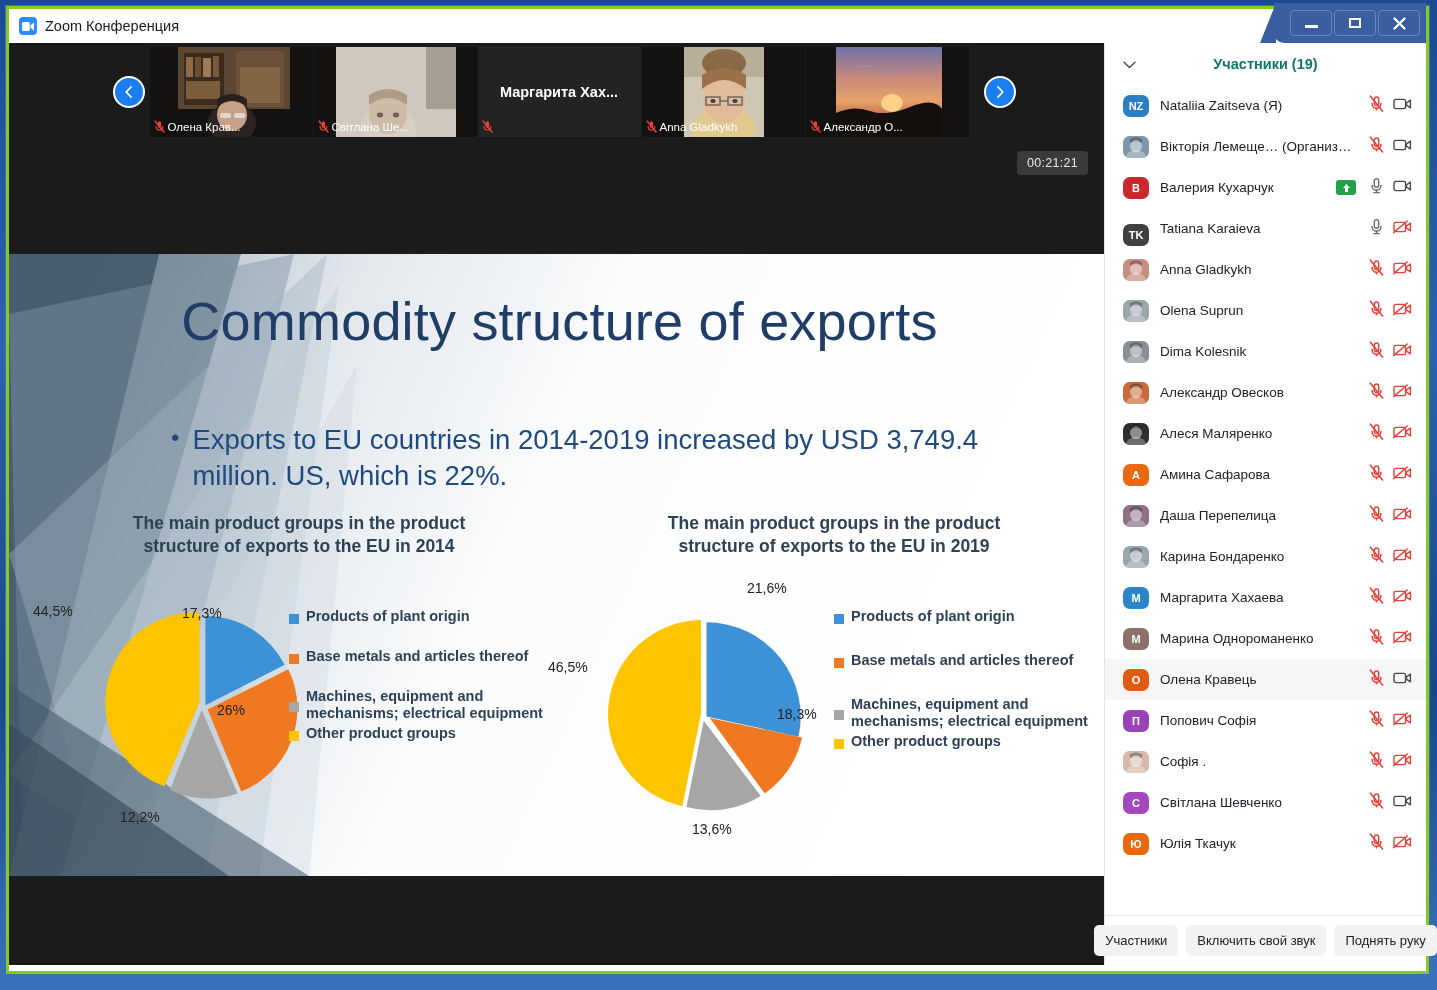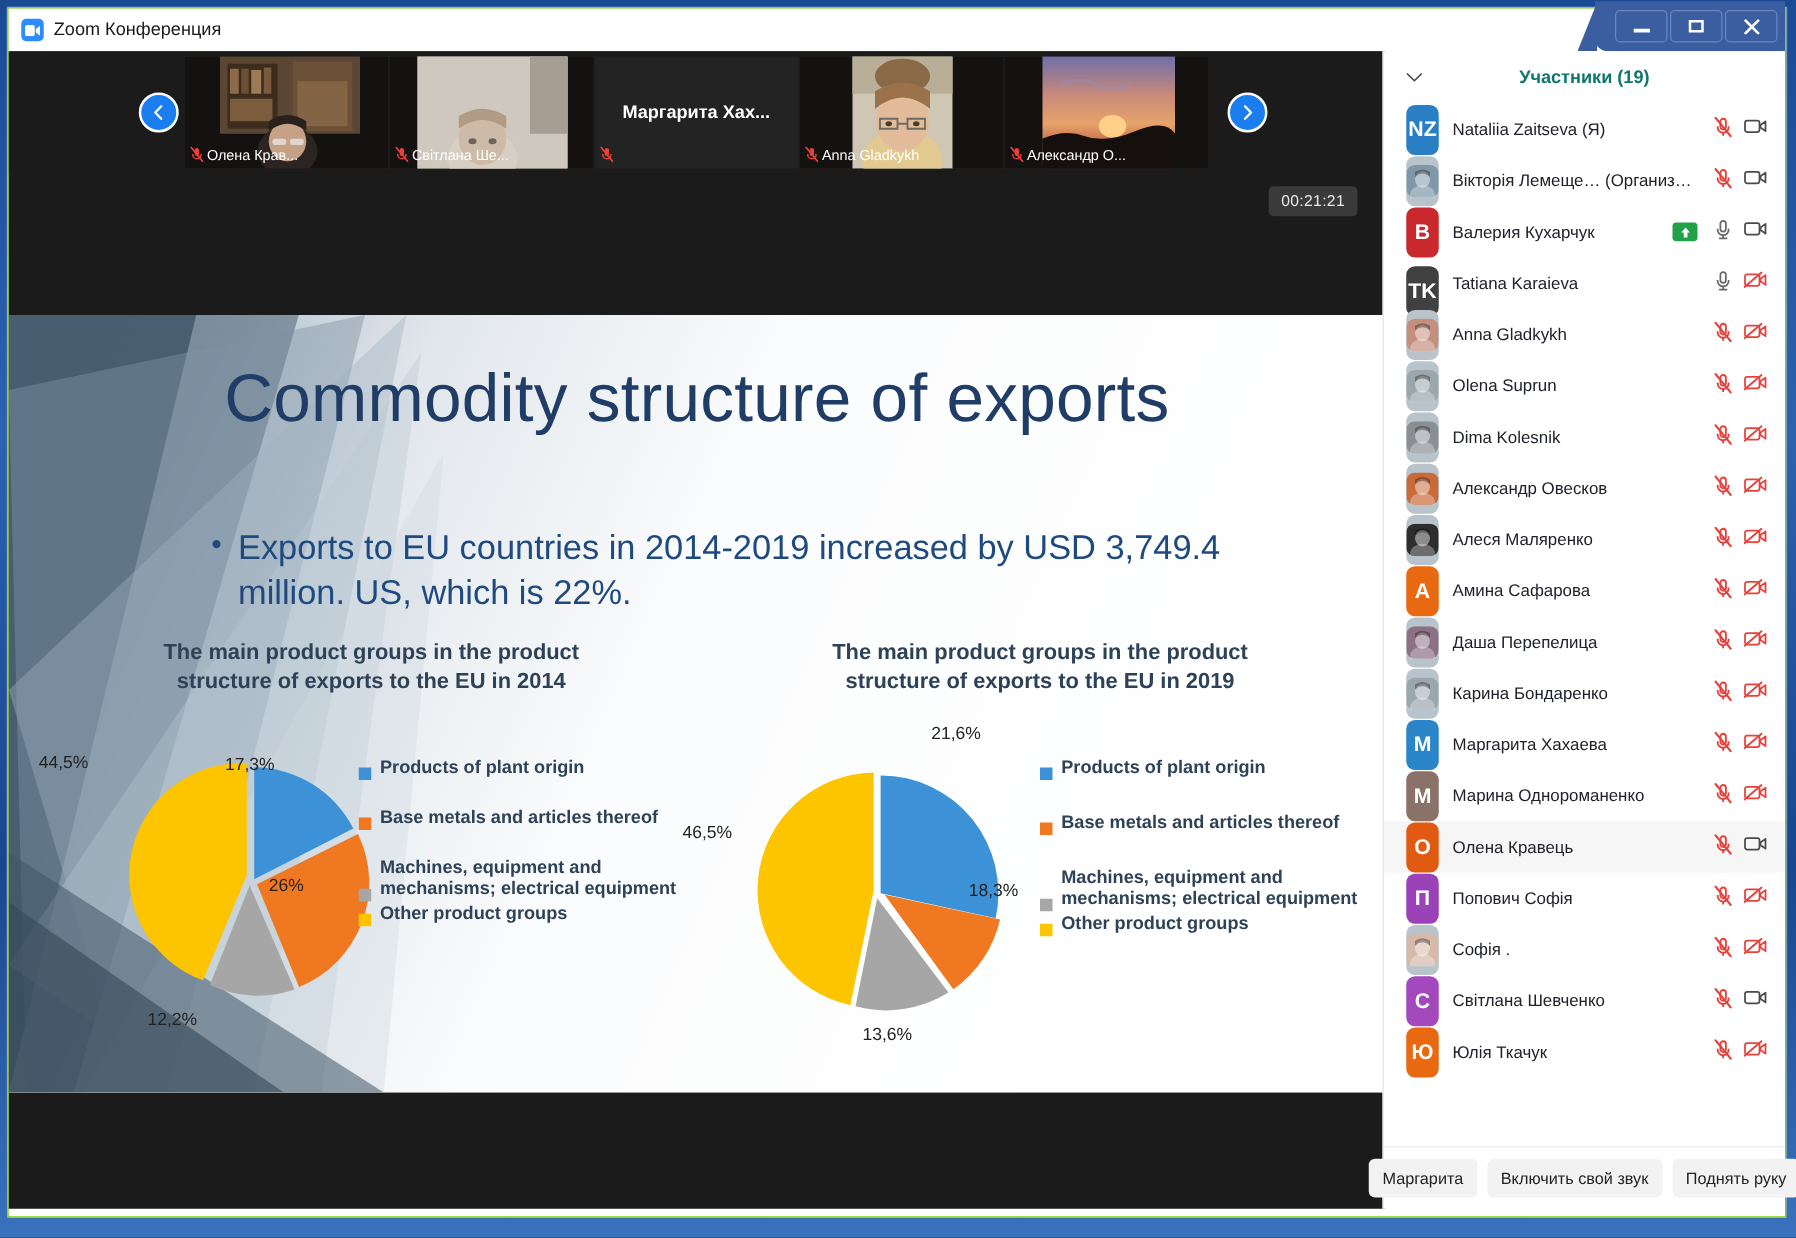--- a/index.html
+++ b/index.html
@@ -15,21 +15,21 @@
     position: absolute; inset: 0;
     background: linear-gradient(180deg,#1b4a94 0%,#2c62b0 35%,#19468d 70%,#3a72bd 100%);
   }
 
   
   #zoom-window {
     position: absolute;
     left: 6px; top: 6px;
     width: 1423px; height: 968px;
     background: #ffffff;
-    border: 1px solid #84cc16;
+    border: 3px solid #84cc16;
     box-shadow: 0 0 0 1px #3b6fb5;
   }
 
   
   #titlebar {
     position: absolute; left: 0; top: 0; right: 0; height: 34px;
     background: #ffffff;
     display: flex; align-items: center;
   }
   #titlebar-left { display: flex; align-items: center; padding-left: 10px; gap: 8px; }
@@ -164,21 +164,21 @@
   .pie-wrap svg { display: block; overflow: visible; }
 
   .pct {
     position: absolute; font-size: 14px; color: #222; white-space: nowrap;
   }
 
   .legend { position: absolute; }
   #legend-2014 { left: 270px; top: 32px; width: 280px; }
   #legend-2019 { left: 285px; top: 32px; width: 280px; }
   .legend-item {
-    display: flex; align-items: flex-end; gap: 7px;
+    display: flex; align-items: center; gap: 7px;
     font-size: 14.5px; font-weight: 700; color: #2e4257;
     line-height: 1.22;
   }
   #legend-2014 .legend-item { margin-bottom: 22px; }
   #legend-2019 .legend-item { margin-bottom: 26px; }
   .legend-item.tight { margin-bottom: 0 !important; }
   .swatch { flex: 0 0 auto; width: 10px; height: 10px; margin-top: 4px; }
 
   
   #panel {
@@ -210,22 +210,22 @@
   }
   #search-input::placeholder { color: #8a8a8a; }
 
   #plist { flex: 1; overflow: hidden; }
   .prow {
     height: 41px; display: flex; align-items: center;
     padding: 0 14px 0 18px; gap: 11px;
   }
   .prow.active { background: #f6f6f6; }
   .avatar {
-    flex: 0 0 auto; width: 26px; height: 40px; border-radius: 7px;
-    color: #fff; font-size: 17px; font-weight: 700;
+    flex: 0 0 auto; width: 26px; height: 22px; border-radius: 7px;
+    color: #fff; font-size: 11px; font-weight: 700;
     display: flex; align-items: center; justify-content: center;
     overflow: hidden; position: relative;
   }
   .avatar.photo { background: #b9c3cc; }
   .pname {
     flex: 1; font-size: 13.5px; color: #20222b;
     white-space: nowrap; overflow: hidden; text-overflow: ellipsis;
   }
   .picons { flex: 0 0 auto; display: flex; align-items: center; gap: 9px; }
   .badge-up {
@@ -938,19 +938,19 @@
             <span><svg width="19" height="14" viewBox="0 0 19 14">
                 <rect x="1" y="2.4" width="11.6" height="9.2" rx="1.8" fill="none" stroke="#e8403a" stroke-width="1.4"></rect>
                 <path d="M13.4 6 17.4 3.1v7.8L13.4 8z" fill="none" stroke="#e8403a" stroke-width="1.4" stroke-linejoin="round"></path>
                 <path d="M0.6 12.6 14.2 1" stroke="#e8403a" stroke-width="1.5" stroke-linecap="round"></path>
               </svg></span>
           </div>
         </div>
       </div>
 
     <div id="panel-footer">
-      <button class="foot-btn">Маргарита</button>
+      <button class="foot-btn">Участники</button>
       <button class="foot-btn">Включить свой звук</button>
       <button class="foot-btn">Поднять руку</button>
     </div>
 
   </div>
 </div>
 
 </body></html>

